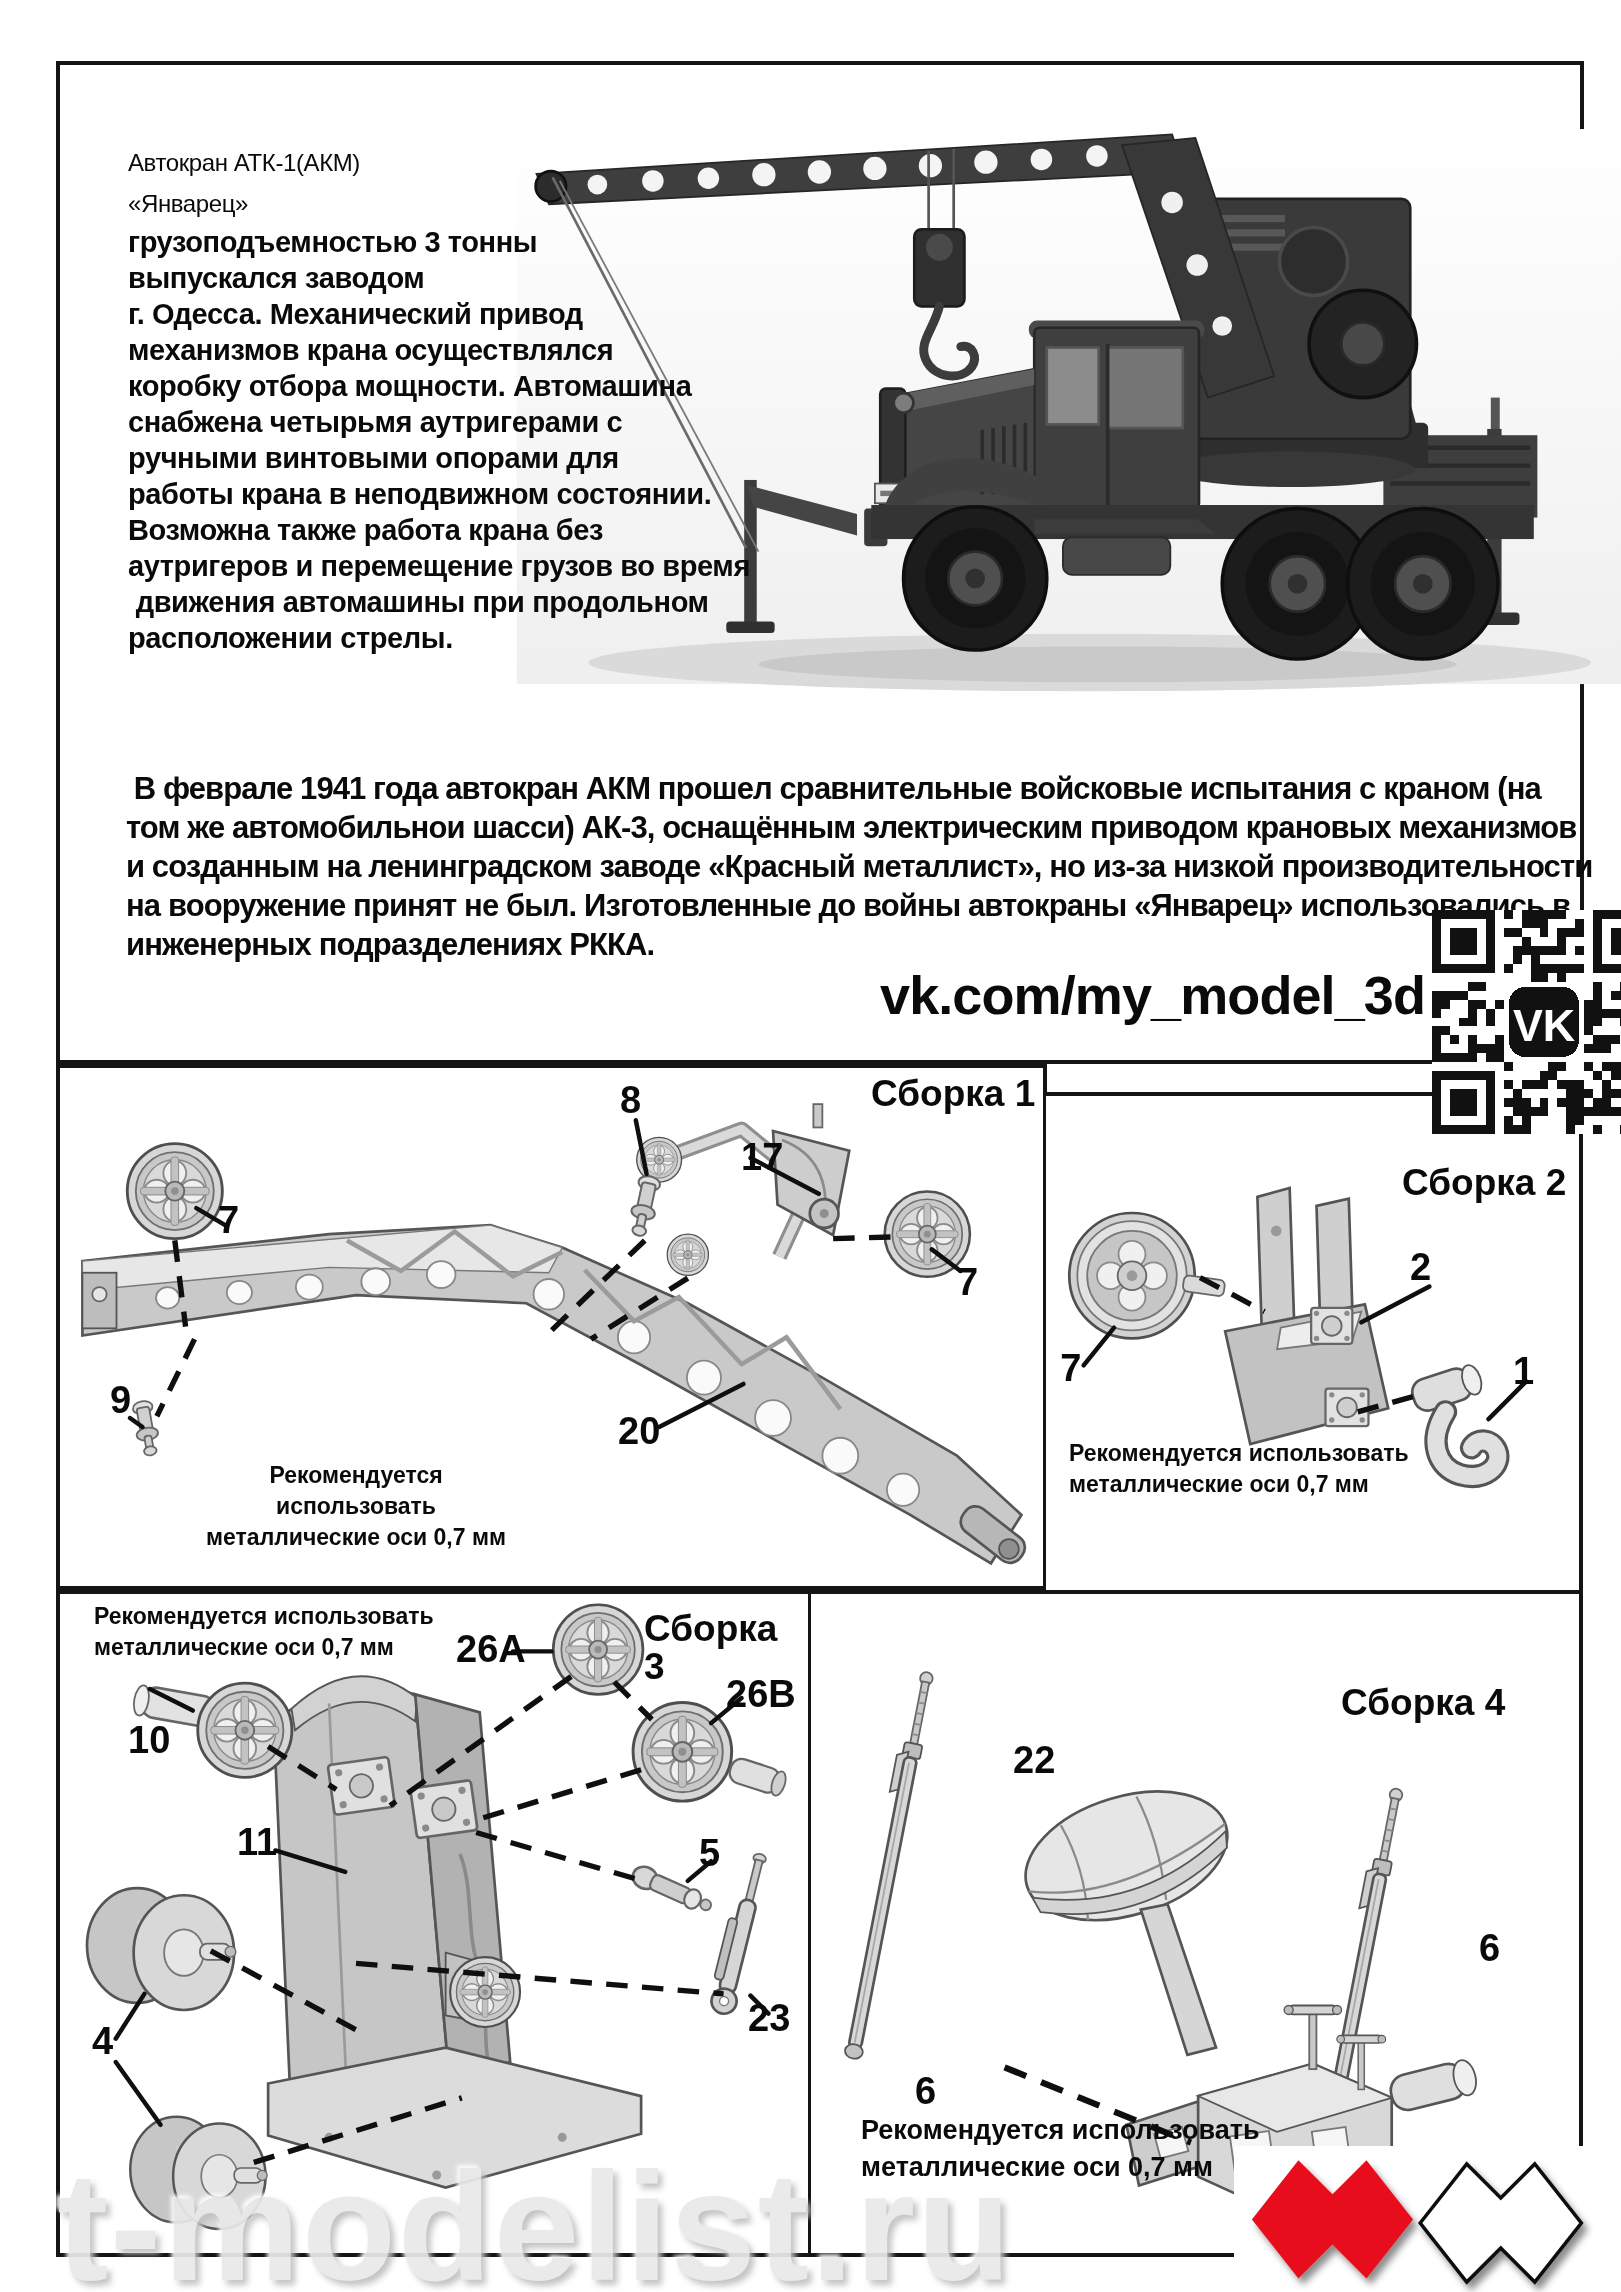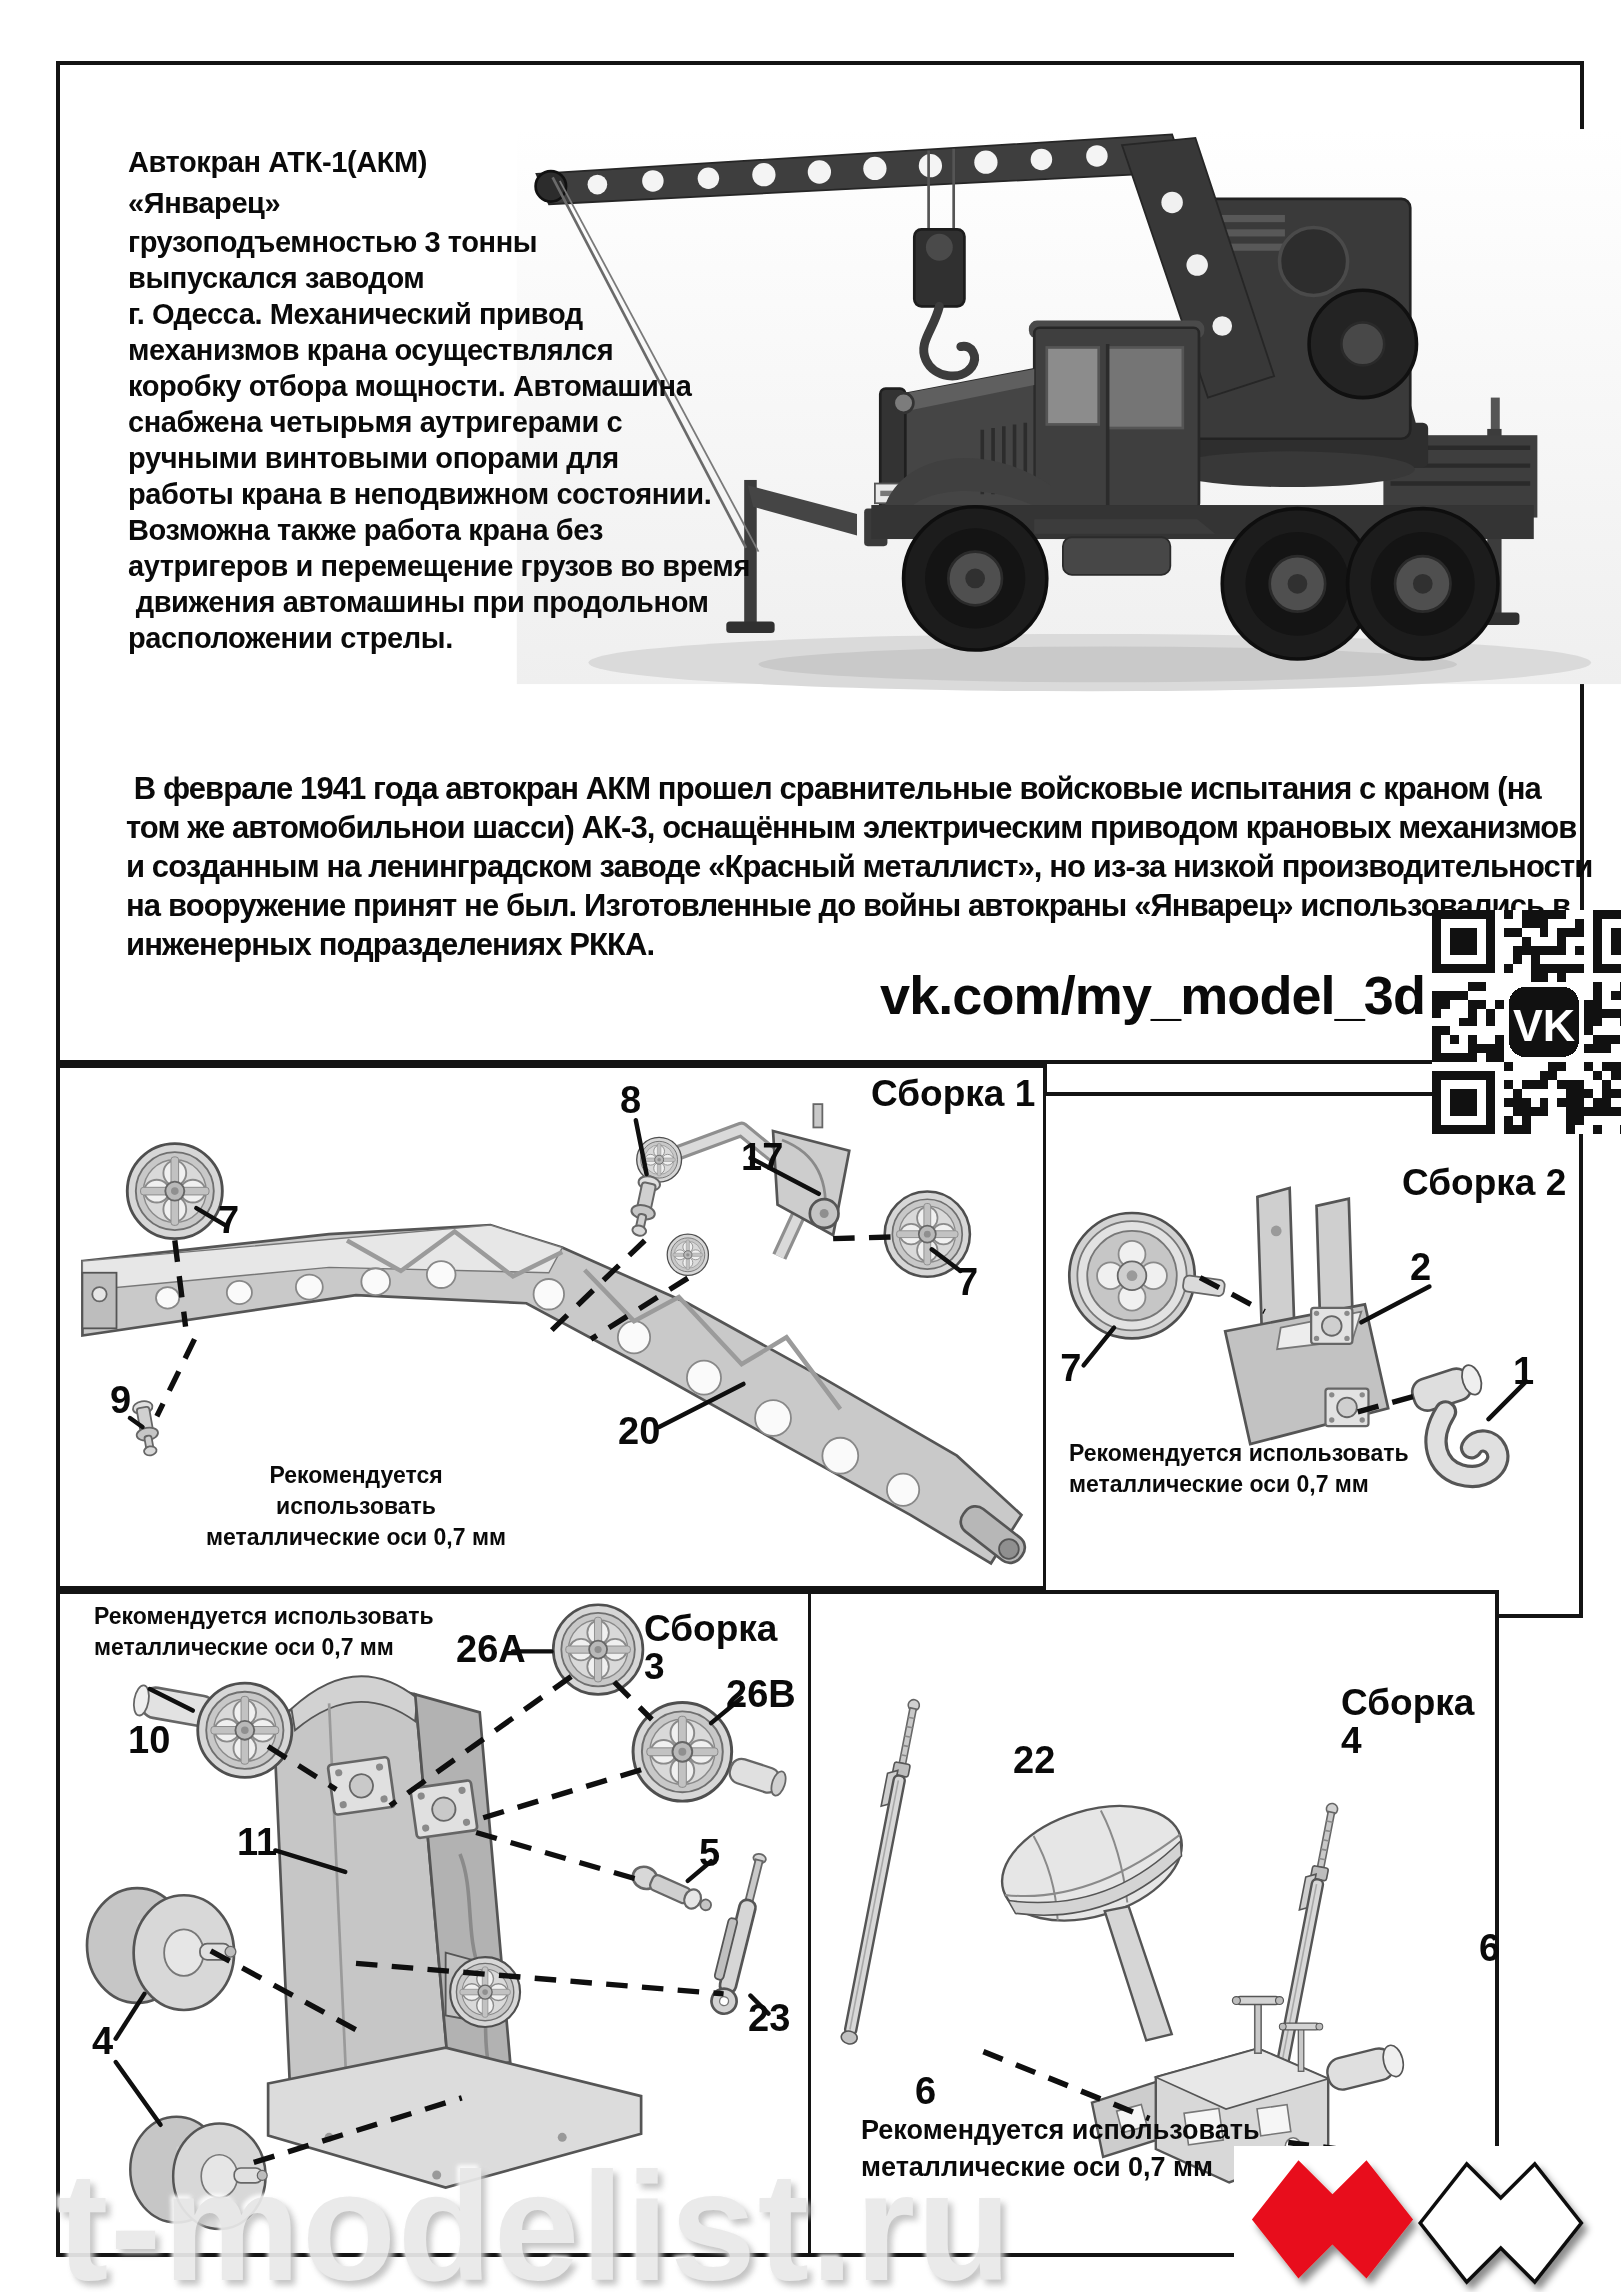--- a/index.html
+++ b/index.html
@@ -1,20 +1,20 @@
 <!DOCTYPE html>
 <html style="font-size:14.3px"><head>
 <meta charset="utf-8">
 <style>
   html,body{margin:0;padding:0;background:#ffffff;}
   #page{position:relative;width:1622px;height:2293px;background:#fff;overflow:hidden;
         font-family:"Liberation Sans","DejaVu Sans",sans-serif;color:#0a0a0a;}
   .panel{position:absolute;background:#fff;border:4.5px solid #141414;box-sizing:border-box;}
   .panel svg{position:absolute;left:0;top:0;width:100%;height:100%;}
-  .tline{white-space:pre;font-weight:700;font-size:29px;line-height:41px;letter-spacing:-0.4px;}
+  .tline{white-space:pre;font-weight:400;font-size:24px;line-height:41px;letter-spacing:-0.4px;}
   .iline{white-space:pre;font-weight:700;font-size:29px;line-height:36px;letter-spacing:-0.4px;}
   .pline{white-space:pre;font-weight:700;font-size:31px;line-height:39px;letter-spacing:-0.9px;}
   .col{position:absolute;left:68px;top:77px;z-index:3;}
   .para{position:absolute;left:66px;top:704px;z-index:3;}
   .vk{position:absolute;left:820px;top:899px;font-size:54px;font-weight:800;letter-spacing:-0.9px;z-index:3;}
   .plabel{position:absolute;font-weight:800;font-size:38px;line-height:38px;z-index:4;}
   .stitle{position:absolute;font-weight:800;font-size:37px;line-height:38px;z-index:4;}
   .note{position:absolute;font-weight:700;font-size:23px;line-height:31px;z-index:4;}
   .note.center{text-align:center;}
   .note4{font-size:27px;line-height:37px;}
@@ -617,21 +617,21 @@
     <div class="plabel" style="left:68px;top:83px;margin-top:44px;">10</div>
     <div class="plabel" style="left:396px;top:36px;">26А</div>
     <div class="stitle" style="left:584px;top:16px;">Сборка 3</div>
     <div class="plabel" style="left:666px;top:81px;">26В</div>
     <div class="plabel" style="left:177px;top:229px;">11</div>
     <div class="plabel" style="left:639px;top:240px;">5</div>
     <div class="plabel" style="left:688px;top:405px;">23</div>
     <div class="plabel" style="left:32px;top:428px;">4</div>
   </div>
 
-  <div class="panel" style="left:811px;top:1590px;width:688px;height:667px;border-left:none;">
+  <div class="panel" style="left:811px;top:1590px;width:772px;height:667px;border-left:none;">
     <svg viewBox="0 0 857 735">
       <use href="#jackrod" transform="translate(128,98) rotate(11)"></use>
       <use href="#jackrod" transform="translate(652,228) rotate(11)"></use>
 
       <g transform="translate(352,292) rotate(-17)">
         <ellipse rx="116" ry="66" fill="#e6e6e6" stroke="#555" stroke-width="3"></ellipse>
         <path d="M-116,6 Q-20,48 116,-2" fill="none" stroke="#8a8a8a" stroke-width="2.5"></path>
         <path d="M-60,-54 Q-48,0 -62,56" fill="none" stroke="#8a8a8a" stroke-width="2.5"></path>
         <path d="M30,-60 Q40,-6 28,60" fill="none" stroke="#8a8a8a" stroke-width="2.5"></path>
         <path d="M-114,14 Q0,66 114,6 L110,24 Q0,82 -110,32 Z" fill="#d4d4d4" stroke="#555" stroke-width="2"></path>

